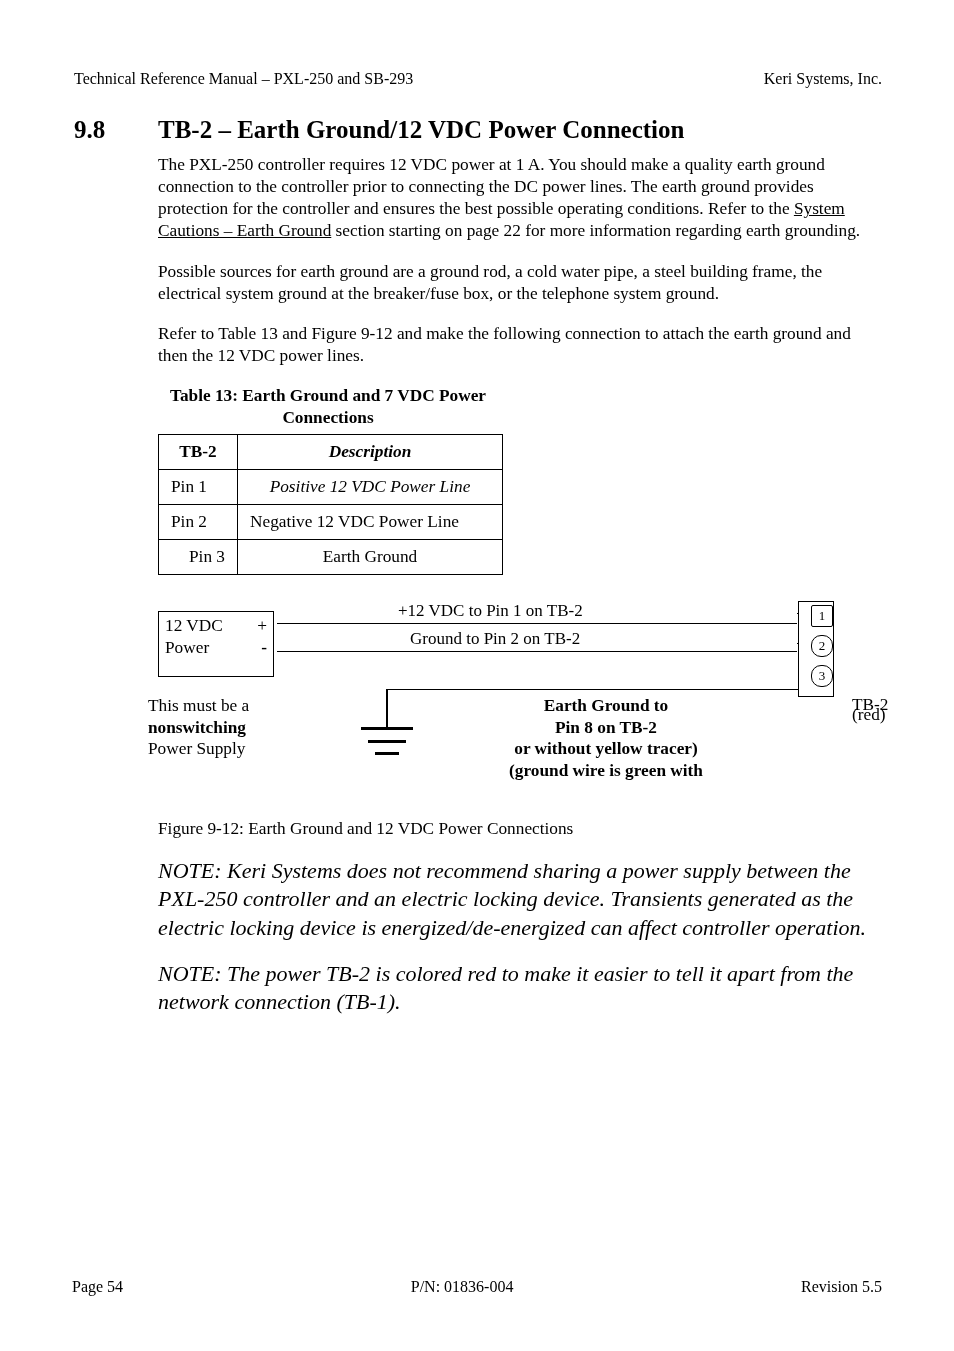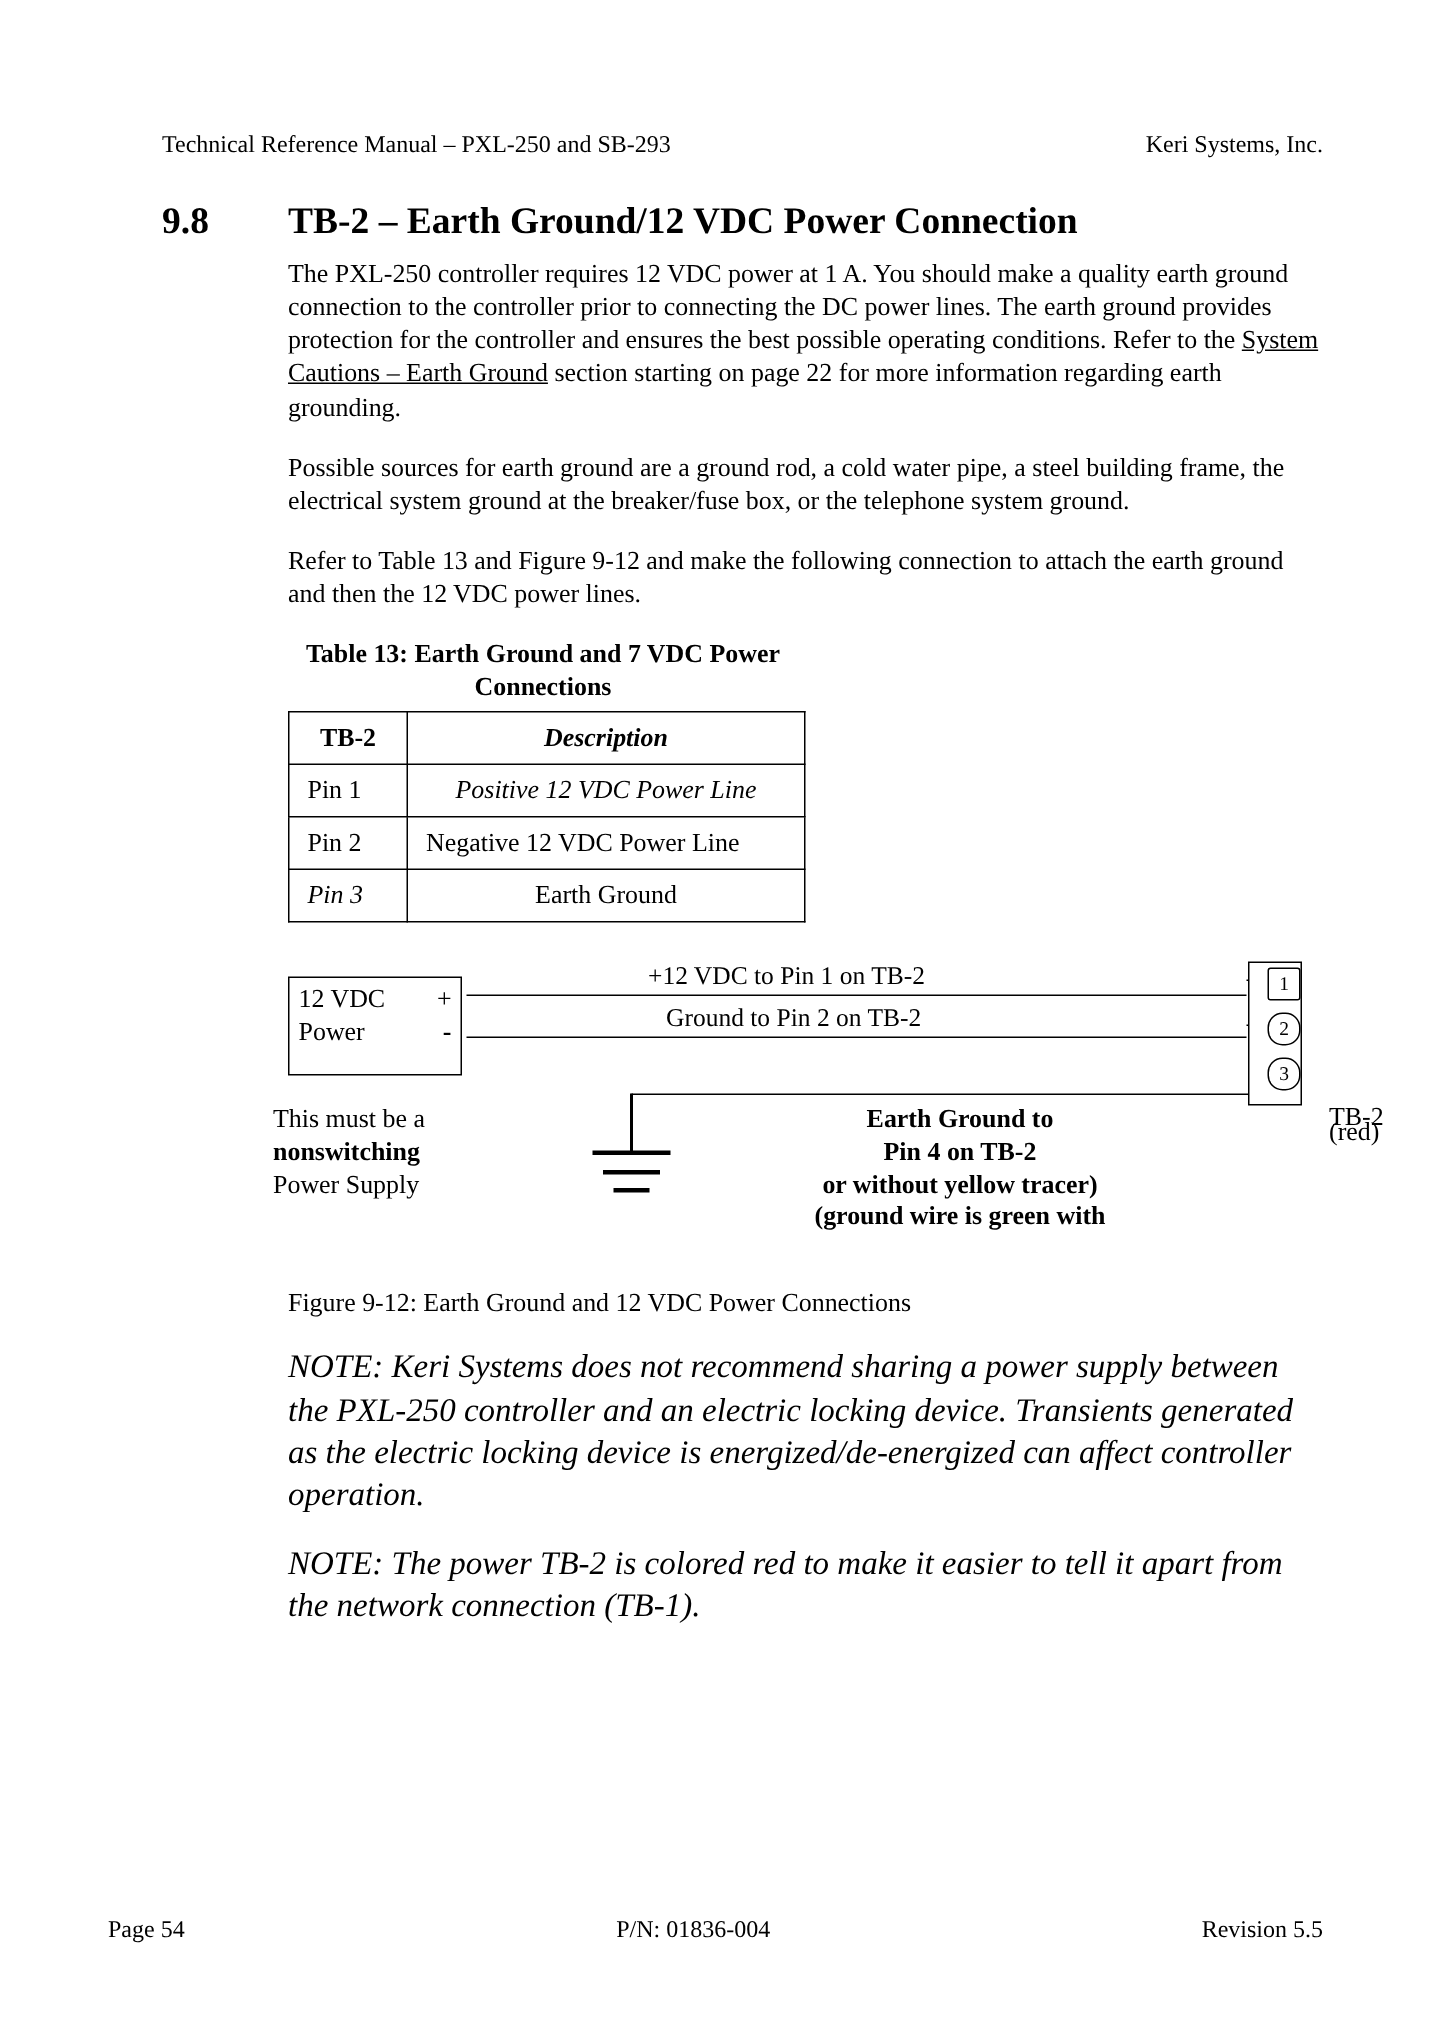--- a/index.html
+++ b/index.html
@@ -7,23 +7,22 @@
     background: #fff;
     color: #000;
     margin: 0;
     padding: 0;
     width: 954px;
     height: 1351px;
     position: relative;
     box-sizing: border-box;
   }
   .page {
-    padding: 70px 72px 0 108px;
+    padding: 70px 72px 0 74px;
     box-sizing: border-box;
-    margin-top: 18px;
   }
   .header-row {
     display: flex;
     justify-content: space-between;
     font-size: 16px;
     margin-bottom: 28px;
   }
   .section-row {
     display: flex;
     align-items: flex-start;
@@ -150,21 +149,21 @@
     </tr>
     <tr>
       <td style="text-align:left;">Pin 1</td>
       <td style="text-align:center;font-style:italic;">Positive 12 VDC Power Line</td>
     </tr>
     <tr>
       <td style="text-align:left;">Pin 2</td>
       <td style="text-align:left;">Negative 12 VDC Power Line</td>
     </tr>
     <tr>
-      <td style="text-align:left;font-style:italic;">Pin 3</td>
+      <td style="text-align:right;">Pin 3</td>
       <td>Earth Ground</td>
     </tr>
   </tbody>
     </table>
 
   <div class="diagram">
 
     <div class="box" style="left:0; top:6px; width:102px; height:56px; padding:4px 6px;">
       <div style="display:flex; justify-content:space-between; line-height:1.15;">
         <span>12 VDC</span>
@@ -194,21 +193,21 @@
     <div class="abs" style="left:203px; top:122px; width:52px; height:3px; background:#000;"></div>
     <div class="abs" style="left:210px; top:135px; width:38px; height:3px; background:#000;"></div>
     <div class="abs" style="left:217px; top:147px; width:24px; height:3px; background:#000;"></div>
 
     <div class="abs" style="left:229px; top:84px; width:412px; border-top:1.5px solid #000;"></div>
     <div class="abs" style="left:641px; top:68px; width:1.5px; height:17px; background:#000;"></div>
     <div class="abs" style="left:641px; top:68px; width:14px; height:1.5px; background:#000;"></div>
 
     <div class="abs" style="left:268px; top:90px; width:360px; text-align:center; font-weight:bold; line-height:1.25;">
       <div>Earth Ground to</div>
-      <div>Pin 4 on TB-2</div>
+      <div>Pin 8 on TB-2</div>
       <div>or without yellow tracer)</div>
       <div>(ground wire is green with</div>
     </div>
 
     <div class="box" style="left:640px; top:-4px; width:34px; height:94px;"></div>
     <div class="abs" style="left:653px; top:0px; width:20px; height:20px; border:1.5px solid #000; border-radius:2px; font-size:13px; display:flex; align-items:center; justify-content:center;">1</div>
     <div class="abs" style="left:653px; top:30px; width:20px; height:20px; border:1.5px solid #000; border-radius:10px; font-size:13px; display:flex; align-items:center; justify-content:center;">2</div>
     <div class="abs" style="left:653px; top:60px; width:20px; height:20px; border:1.5px solid #000; border-radius:10px; font-size:13px; display:flex; align-items:center; justify-content:center;">3</div>
 
     <div class="abs" style="left:694px; top:90px;">TB-2</div>

